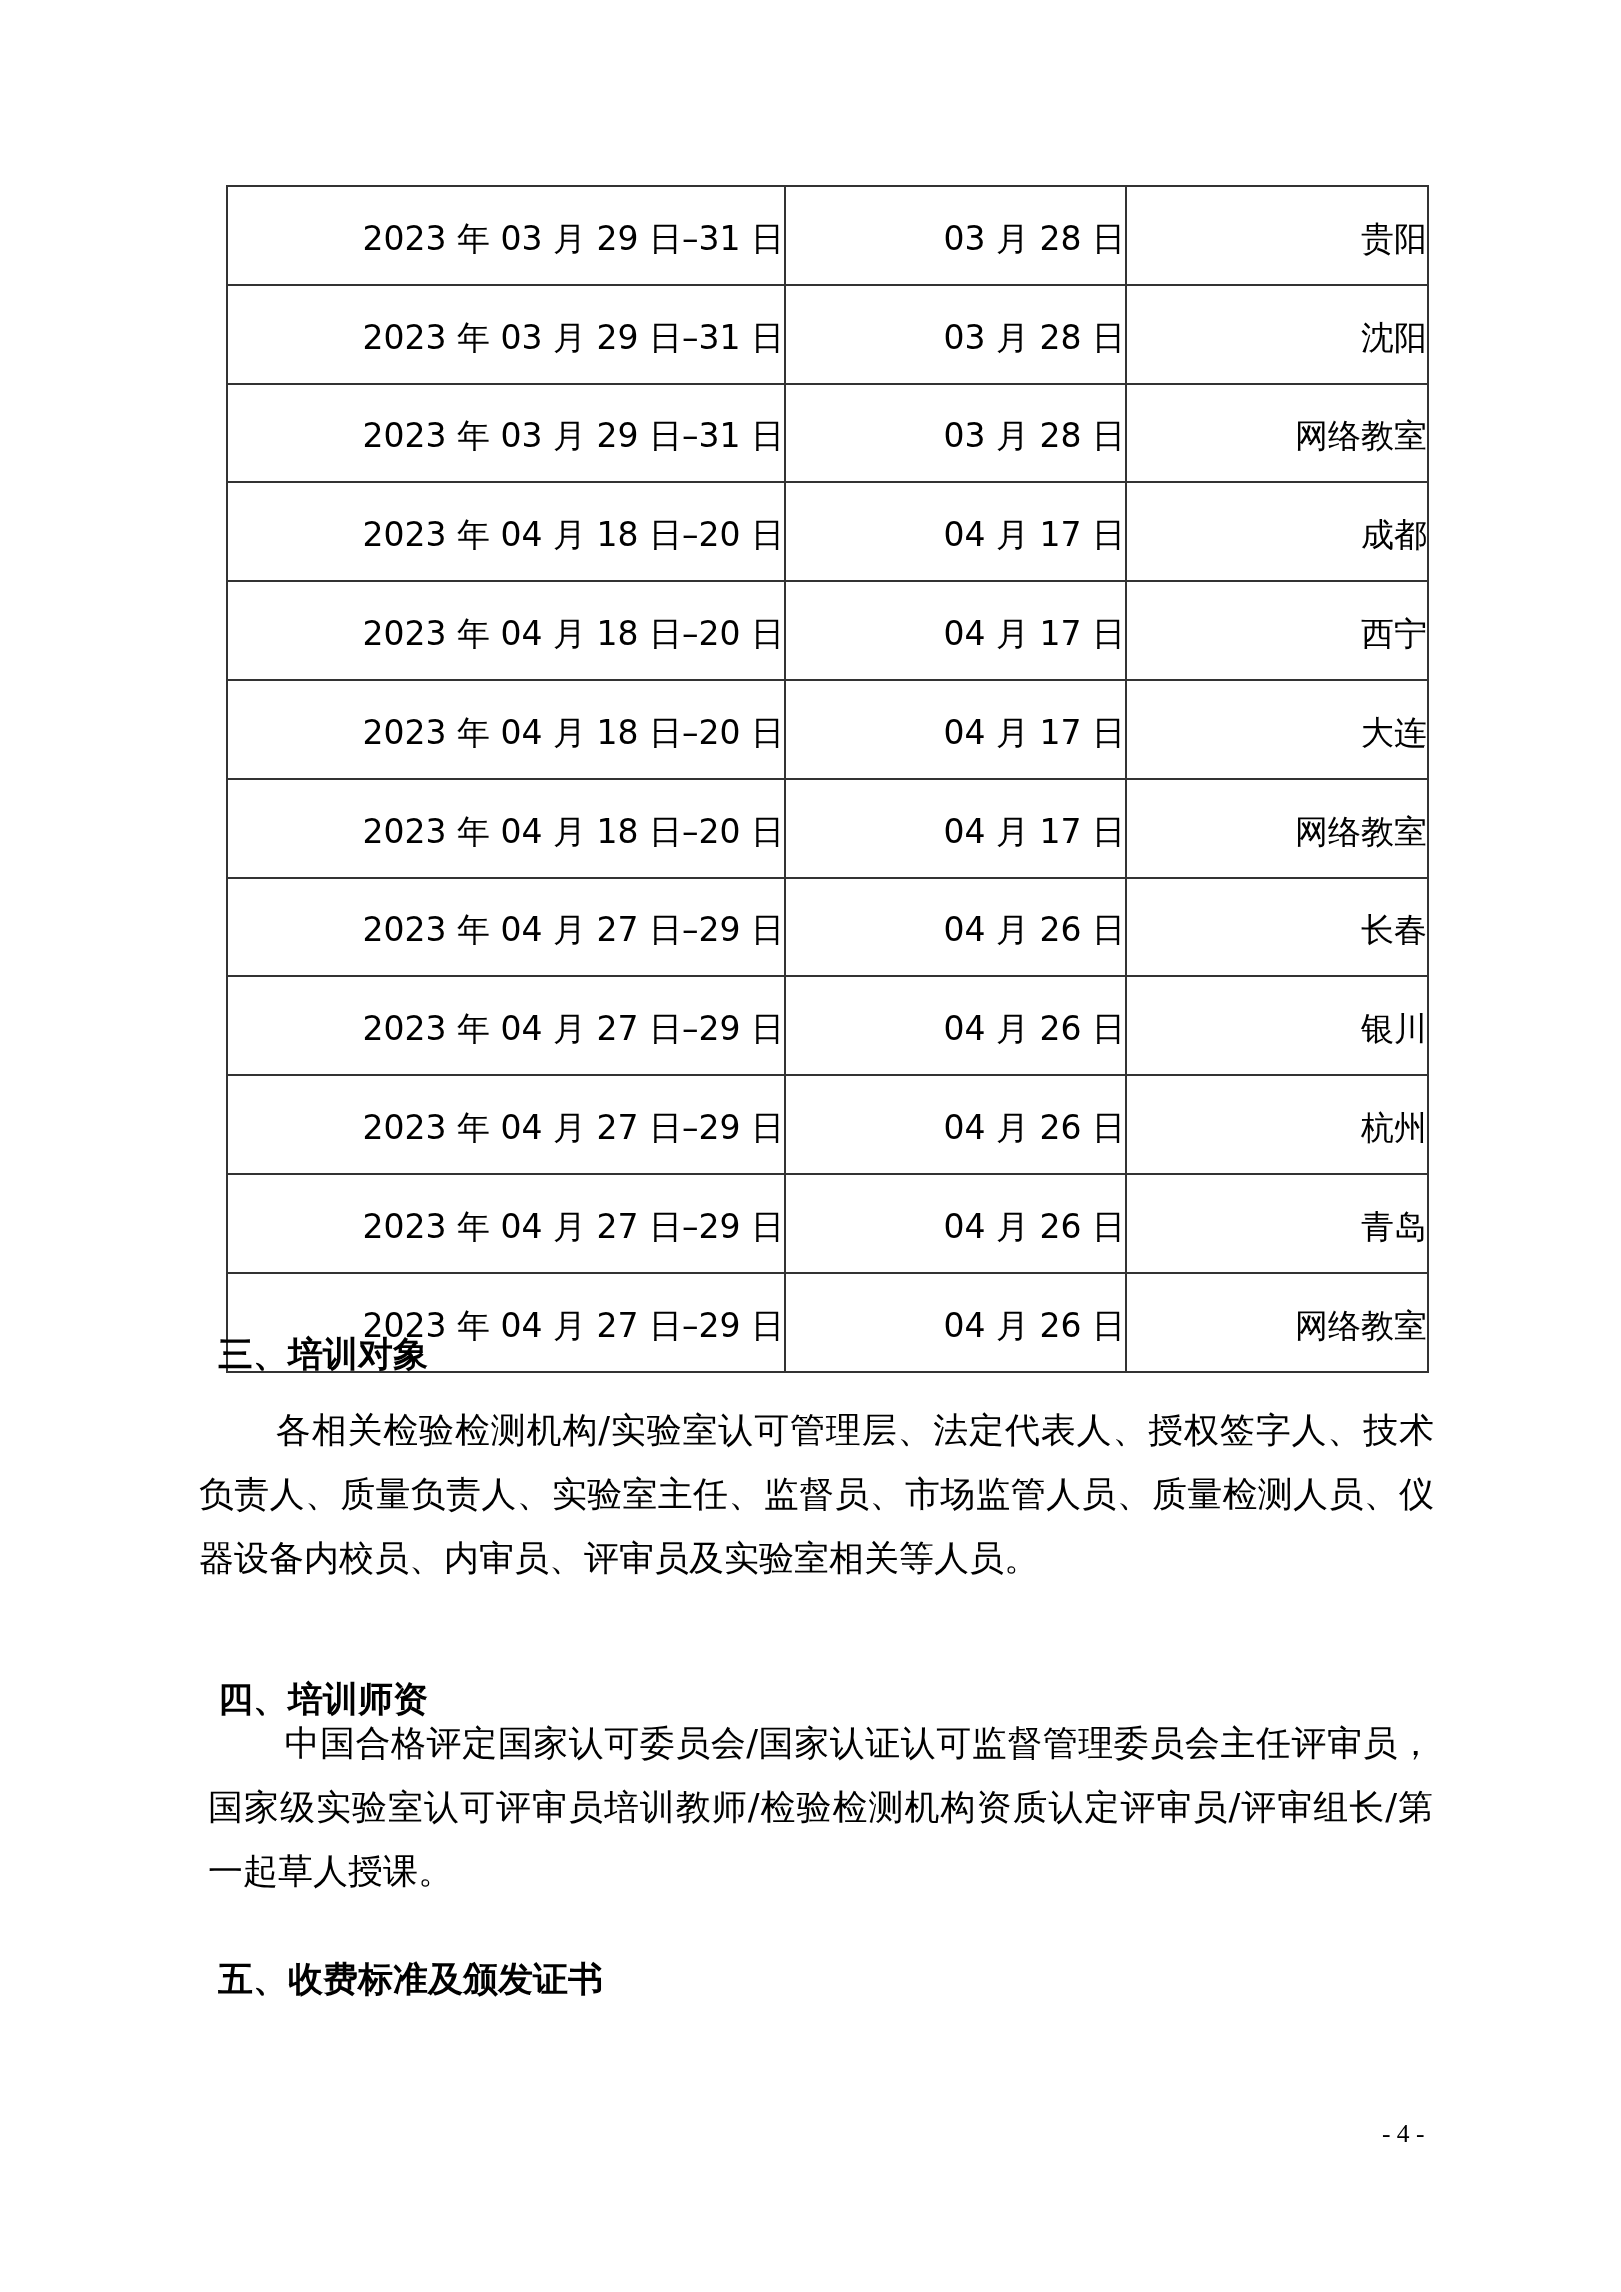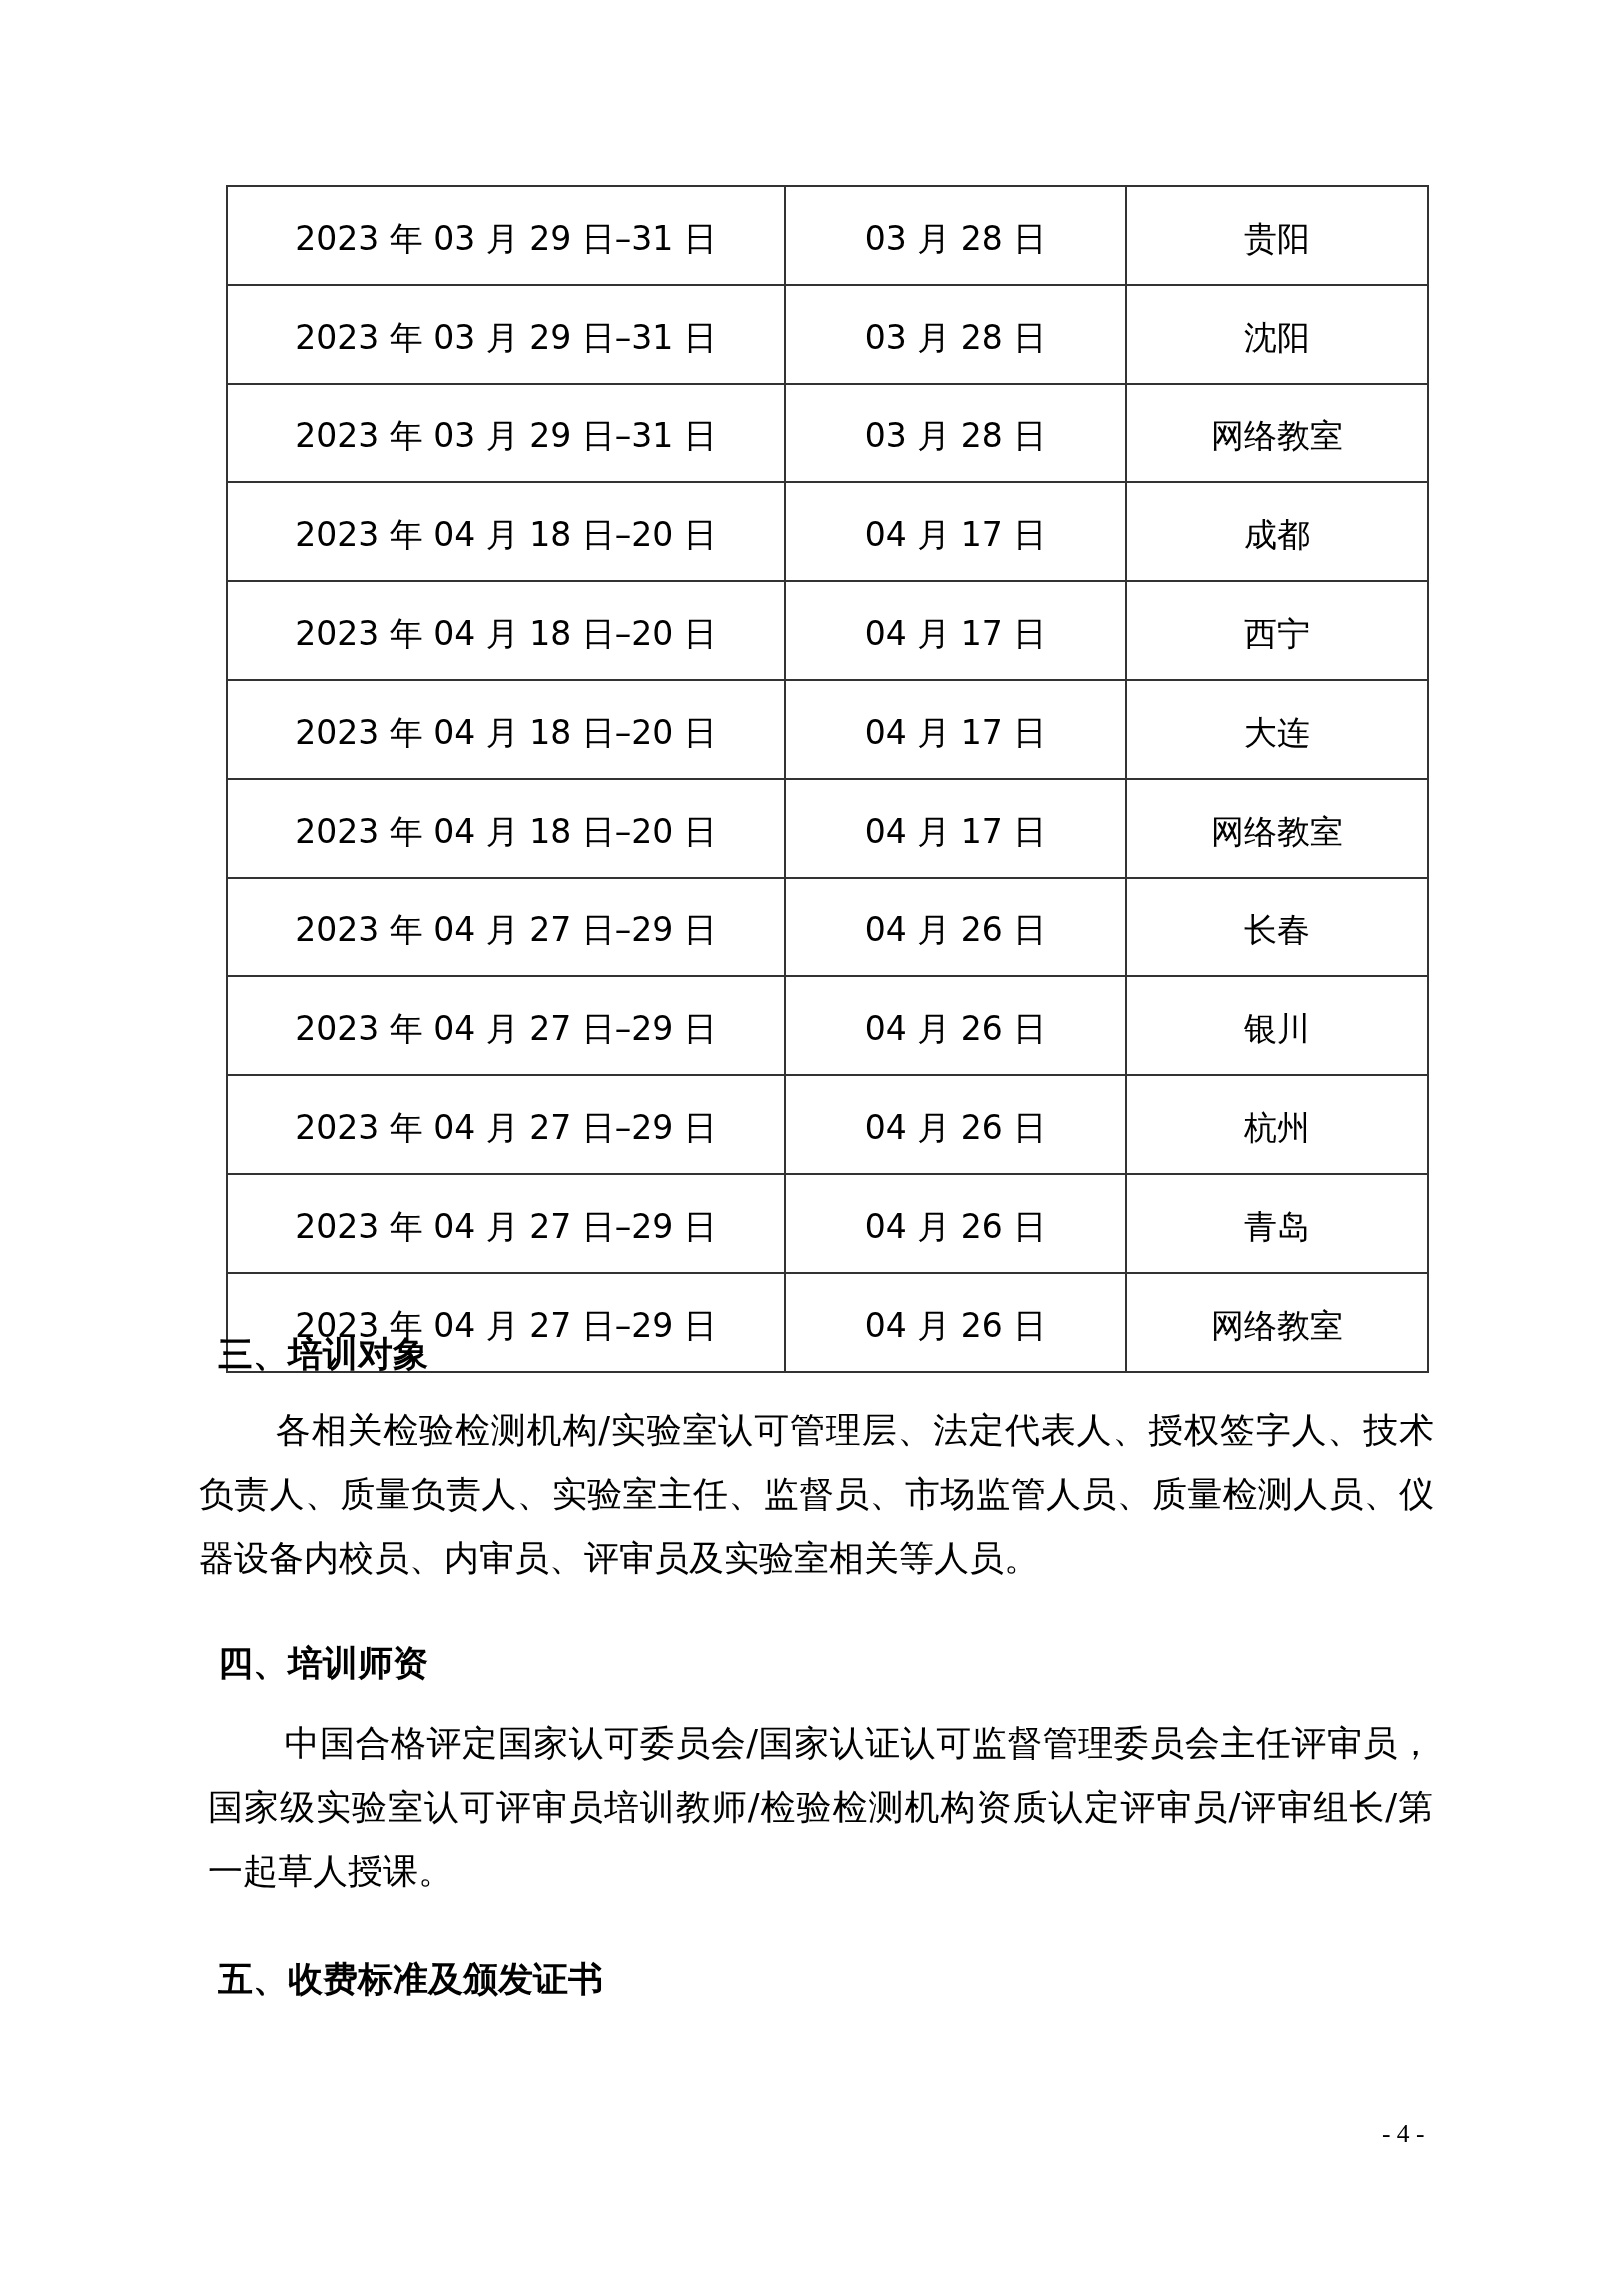--- a/index.html
+++ b/index.html
@@ -1,20 +1,20 @@
 <!DOCTYPE html>
 <html><head>
 <meta charset="utf-8">
 <style>
   html, body { margin:0; padding:0; background:#ffffff; }
   body { width:1621px; height:2293px; position:relative; overflow:hidden;
          font-family:"DejaVu Sans","Liberation Sans",sans-serif; color:#000; }
   table.sched { position:absolute; left:226px; top:185px; width:1201px;
          border-collapse:collapse; table-layout:fixed; }
-  table.sched td { border:2px solid #333; height:89px; text-align:center;
+  table.sched td { border:2px solid #333; height:89px; text-align:right;
          vertical-align:middle; font-size:33px; padding:0; padding-top:7.8px; letter-spacing:0px; }
   table.sched col.c1 { width:558px; } table.sched col.c2 { width:341px; } table.sched col.c3 { width:302px; }
   .loc { letter-spacing:0.5em; }
   .loc.wide { letter-spacing:0; }
   .h { position:absolute; left:218px; font-size:35px; font-weight:bold; font-family:"DejaVu Sans",sans-serif;text-align:center; }
   .p { position:absolute; left:199px; width:1235px; font-size:35px; line-height:64px; text-align:justify; }
   .p .ind { display:inline-block; width:76px; }
   .pagenum { position:absolute; left:1382px; top:2119px; font-size:25.5px; font-family:"Liberation Serif",serif; }
 </style>
 </head>
@@ -86,19 +86,19 @@
         <td>2023 年 04 月 27 日–29 日</td>
         <td>04 月 26 日</td>
         <td class="loc wide">网络教室</td>
       </tr>
   </tbody>
 </table>
 
 <div class="h" style="top:1331px;">三、培训对象</div>
 <div class="p" style="top:1398px;"><span class="ind"></span><span>各相关检验检测机构/实验室认可管理层、法定代表人、授权签字人、技术负责人、质量负责人、实验室主任、监督员、市场监管人员、质量检测人员、仪器设备内校员、内审员、评审员及实验室相关等人员。</span></div>
 
-<div class="h" style="top:1640px;">四、培训师资</div>
+<div class="h" style="top:1676px;">四、培训师资</div>
 <div class="p" style="top:1711px; left:208px; width:1225px;"><span class="ind"></span><span>中国合格评定国家认可委员会/国家认证认可监督管理委员会主任评审员，国家级实验室认可评审员培训教师/检验检测机构资质认定评审员/评审组长/第一起草人授课。</span></div>
 
 <div class="h" style="top:1956px;">五、收费标准及颁发证书</div>
 
 <div class="pagenum">- 4 -</div>
 
 
 </body></html>

